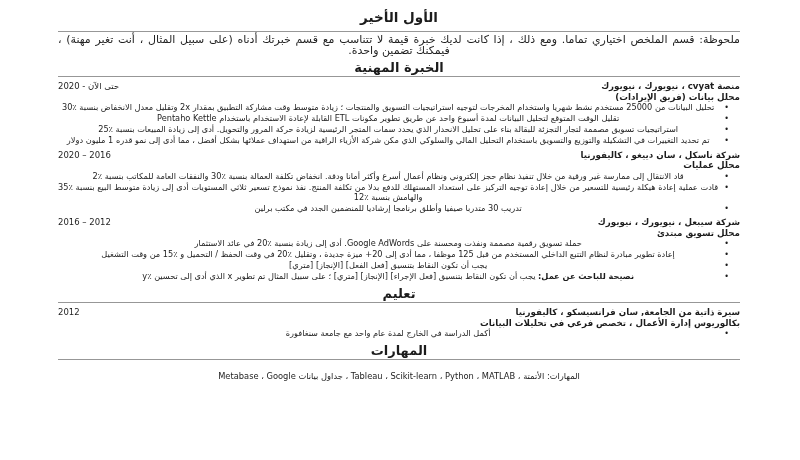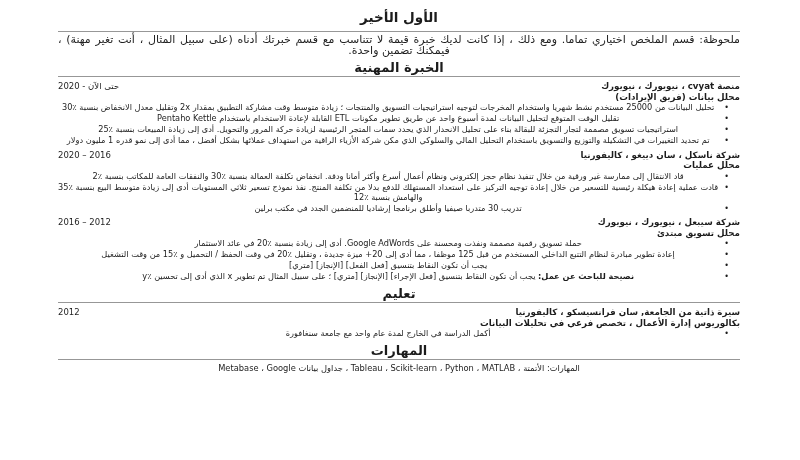--- a/index.html
+++ b/index.html
@@ -27,21 +27,21 @@
   .job-head { display:flex; justify-content:space-between; align-items:baseline; font-size:8.7px; line-height:10.5px; }
   .company { font-weight:bold; }
   .date { font-weight:normal; font-size:8.5px; color:#1f1f1f; }
   .role { font-weight:bold; font-size:8.7px; line-height:10.5px; }
 
   .bullet { display:flex; gap:6px; padding-right:11px; font-size:8.2px; line-height:9.9px; margin-top:1px; }
   .bullet::before { content:"•"; flex:0 0 auto; font-size:8px; line-height:9.9px; }
   .btext { flex:1 1 auto; text-align:justify; text-align-last:center; }
   .btext .lead { font-weight:bold; }
 
-  .skills-line { text-align:center; font-size:8.3px; line-height:11px; margin-top:3px; }
+  .skills-line { text-align:center; font-size:8.3px; line-height:11px; margin-top:11px; }
 </style>
 </head>
 <body>
 
 <div class="page">
 
   <div class="name">الأول الأخير</div>
 
 
   <div class="rule"></div>

